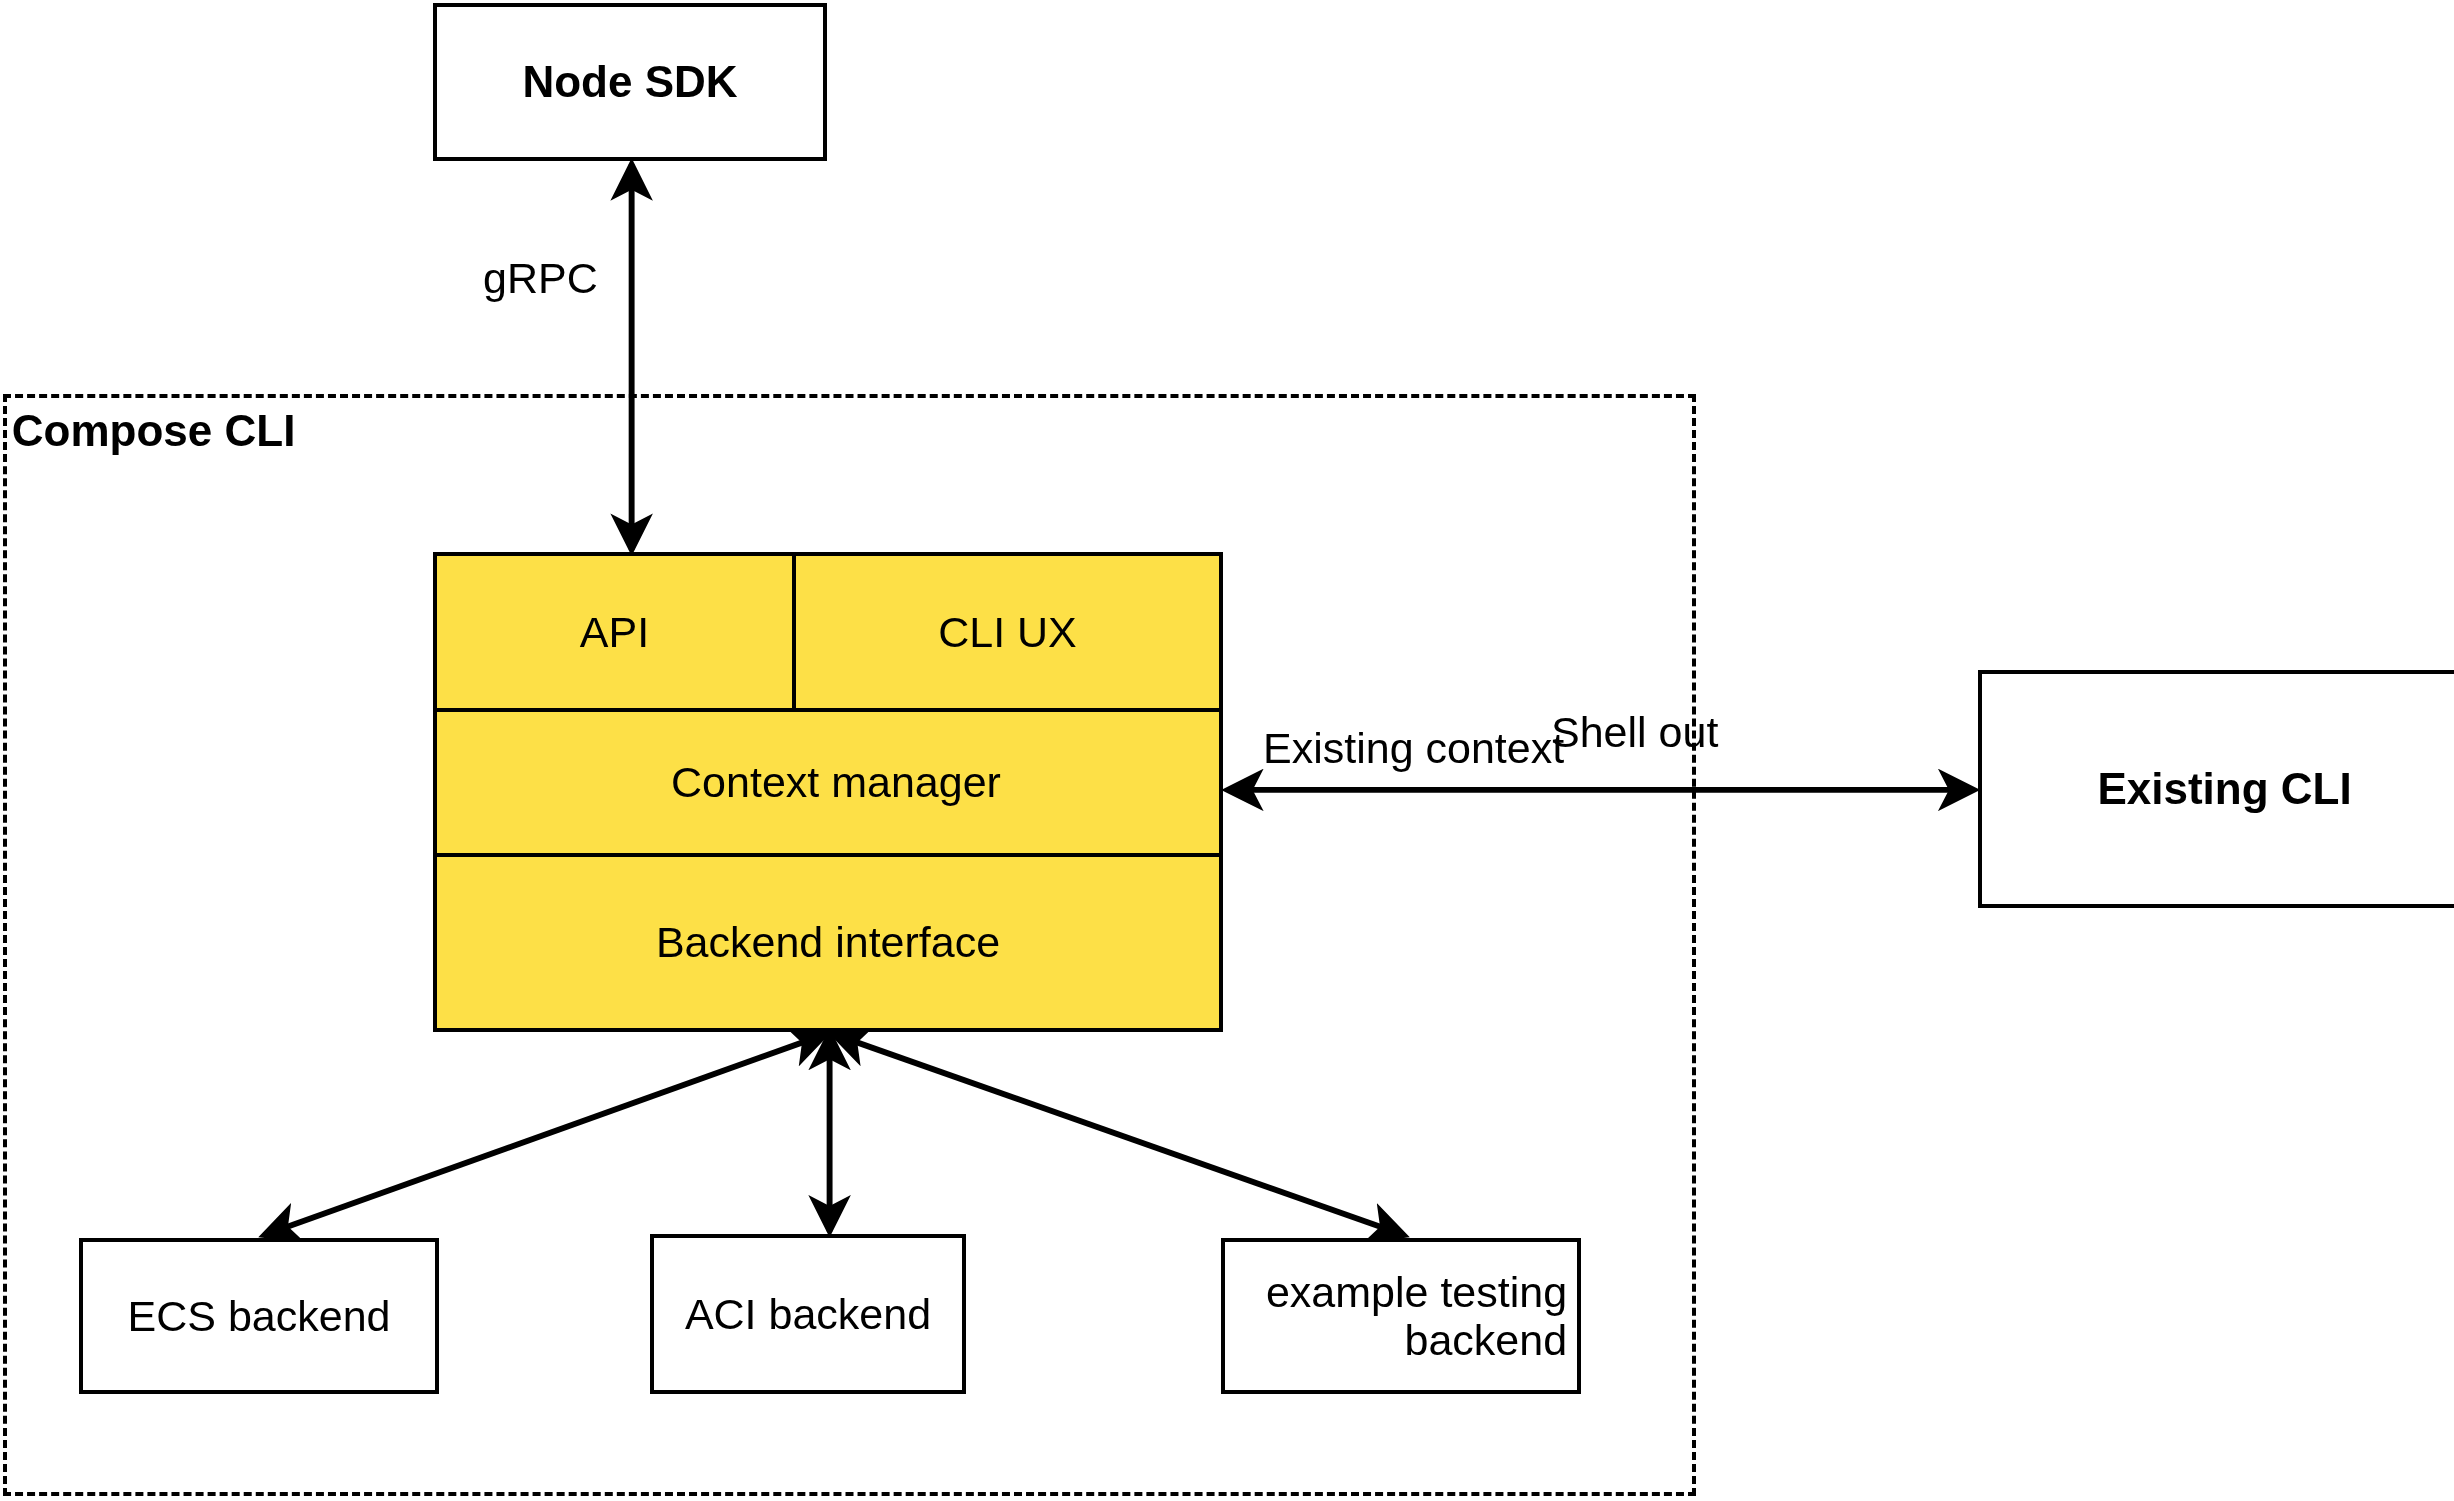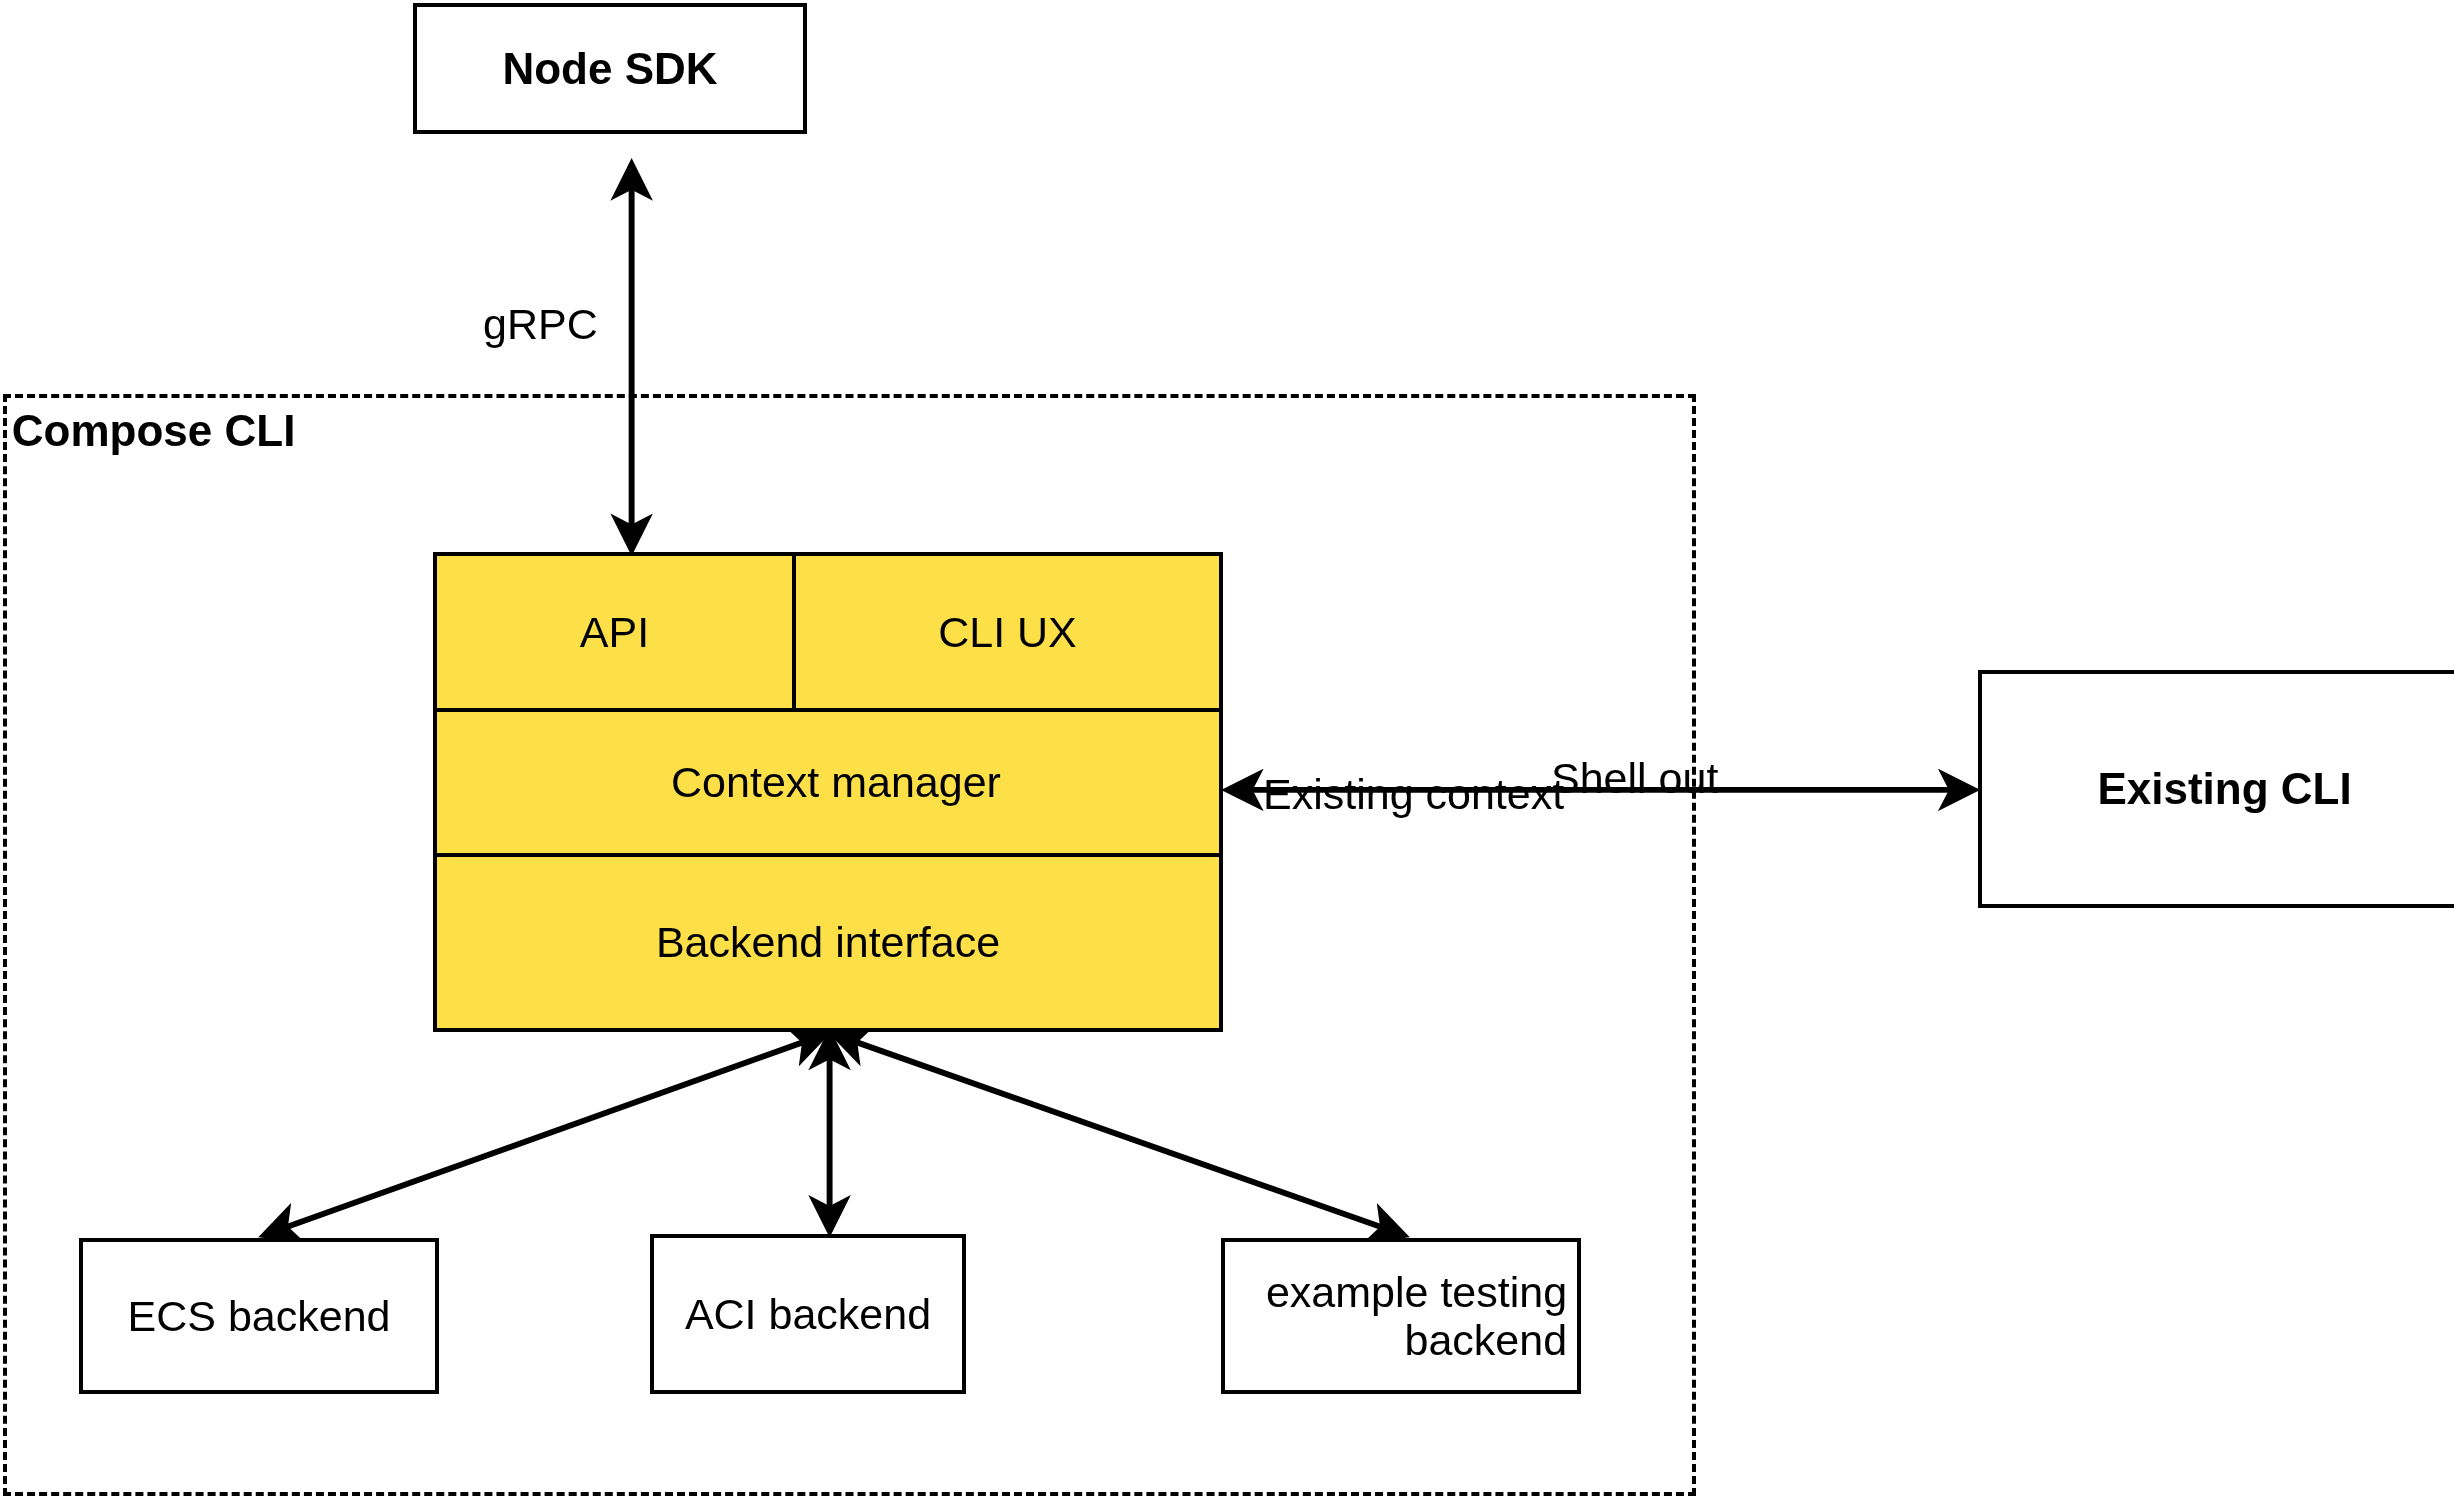--- a/index.html
+++ b/index.html
@@ -39,21 +39,21 @@
     display: block;
     width: 100%;
     padding: 0 9.9px;
     box-sizing: border-box;
   }
   .bold .nlabel { font-weight: bold; }
   .fs-title { font-size: 44px; }
   .fs-body  { font-size: 43px; }
 
   
-  #node-sdk { left: 413px; top: 3px; width: 394px; height: 131px; align-items: center; }
+  #node-sdk { left: 433px; top: 3px; width: 394px; height: 158px; align-items: center; }
 
   
   #compose-cli-group {
     position: absolute;
     left: 3px; top: 394px;
     width: 1693px; height: 1102px;
     box-sizing: border-box;
     border: 4.9px dashed #000000;
     background: transparent;
   }
@@ -119,21 +119,20 @@
   #ecs-backend      { left: 79px;  top: 1238px; width: 360px; height: 156px; }
   #aci-backend      { left: 650px; top: 1234px; width: 316px; height: 160px; }
   #example-backend  { left: 1221px;top: 1238px; width: 360px; height: 156px; text-align: right; }
 
   
   .edge-label {
     position: absolute;
     font-size: 43px;
     white-space: nowrap;
     background: transparent;
-    margin-top: 46px;
   }
   #label-grpc            { left: 483px;  top: 254px; }
   #label-existing-context{ left: 1263px; top: 724px; }
   #label-shell-out       { left: 1551px; top: 708px; }
 </style>
 </head>
 <body>
 
 <div id="canvas">
 

